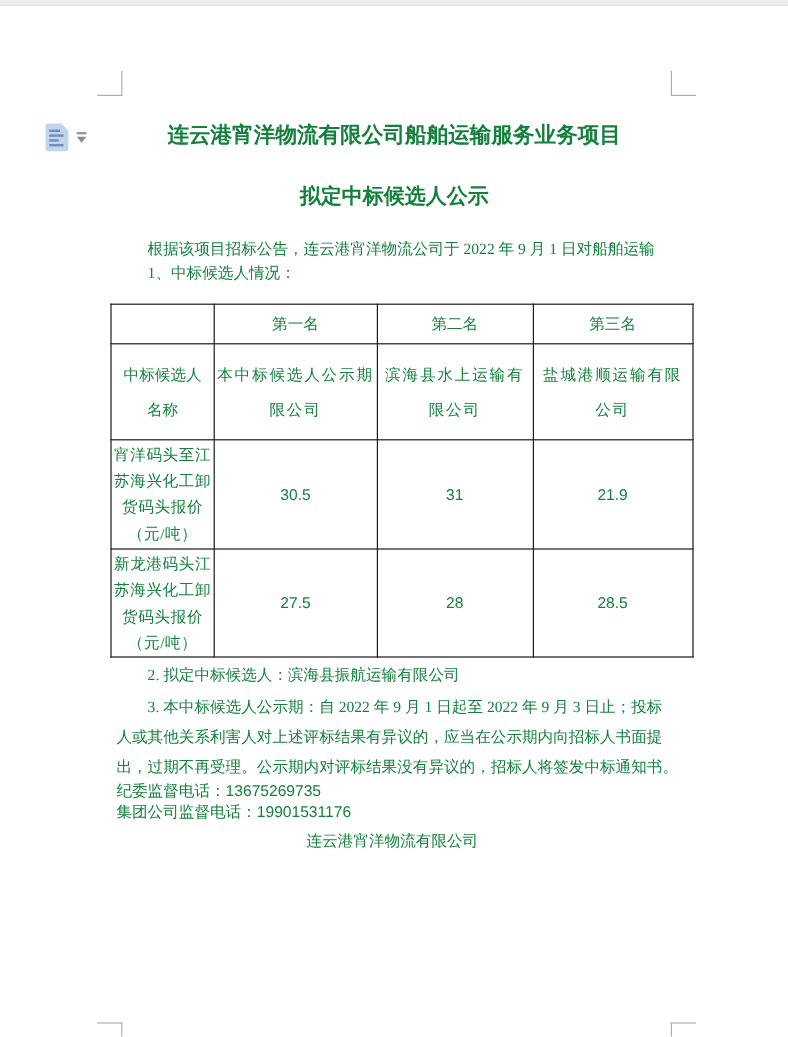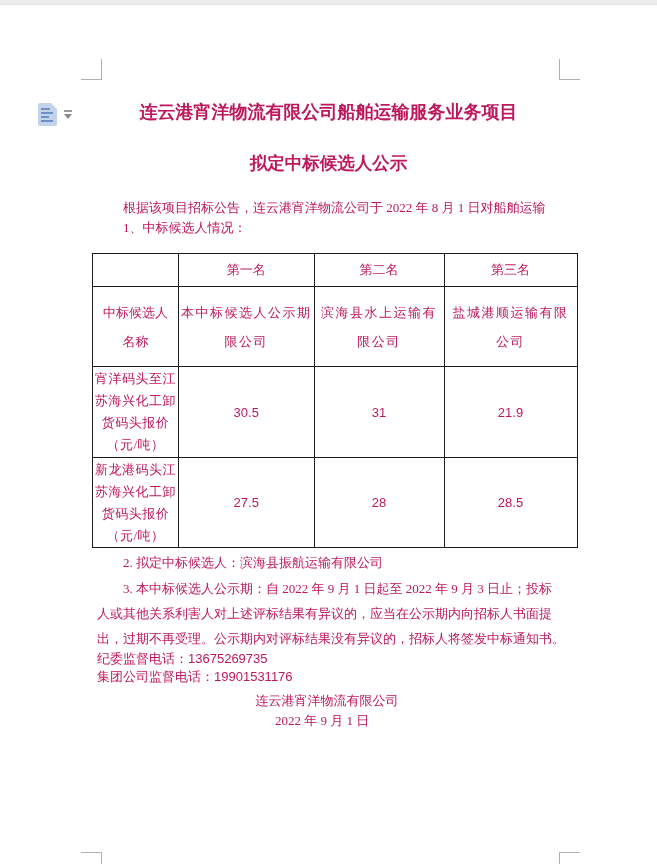--- a/index.html
+++ b/index.html
@@ -1,18 +1,18 @@
 <!DOCTYPE html>
 <html><head>
 <meta charset="utf-8">
 <style>
   html,body{margin:0;padding:0;background:#fff;}
   #page{
     position:relative;width:657px;height:864px;background:#ffffff;overflow:hidden;
-    font-family:"Liberation Serif","DejaVu Serif",serif;color:#be185d;
+    font-family:"Liberation Serif","DejaVu Serif",serif;color:#15803d;
   }
   .topstrip{position:absolute;left:0;top:0;width:657px;height:4px;background:#ebebeb;border-bottom:1px solid #e3e3e3;}
 
   
   .mark{position:absolute;width:20px;height:20px;}
   .mark.tl{left:81px;top:59px;border-right:1px solid #b0b0b0;border-bottom:1px solid #b0b0b0;}
   .mark.tr{left:559px;top:59px;border-left:1px solid #b0b0b0;border-bottom:1px solid #b0b0b0;}
   .mark.bl{left:81px;top:852px;height:11px;border-right:1px solid #b0b0b0;border-top:1px solid #b0b0b0;}
   .mark.br{left:559px;top:852px;height:11px;border-left:1px solid #b0b0b0;border-top:1px solid #b0b0b0;}
 
@@ -75,21 +75,21 @@
     <div class="drop">
       <div class="bar"></div>
       <div class="tri"></div>
     </div>
   </div>
 
   <div class="title">连云港宵洋物流有限公司船舶运输服务业务项目</div>
   <div class="subtitle">拟定中标候选人公示</div>
 
   <div class="p1 body-text">
-    <div class="line indent">根据该项目招标公告，连云港宵洋物流公司于 2022 年 8 月 1 日对船舶运输</div>
+    <div class="line indent">根据该项目招标公告，连云港宵洋物流公司于 2022 年 9 月 1 日对船舶运输</div>
     <div class="line indent">1、中标候选人情况：</div>
   </div>
 
   <table class="bid">
     <colgroup>
         <col style="width:82px">
         <col style="width:129px">
         <col style="width:130px">
         <col style="width:133px">
       </colgroup>
@@ -139,15 +139,14 @@
     <div class="line">出，过期不再受理。公示期内对评标结果没有异议的，招标人将签发中标通知书。</div>
   </div>
 
   <div class="phones">
     <div><span>纪委监督电话：</span><span class="sans">13675269735</span></div>
     <div><span>集团公司监督电话：</span><span class="sans">19901531176</span></div>
   </div>
 
   <div class="signature">
     <div class="sig-company">连云港宵洋物流有限公司</div>
-    <div class="sig-date">2022 年 9 月 1 日</div>
   </div>
 </div>
 
 </body></html>

